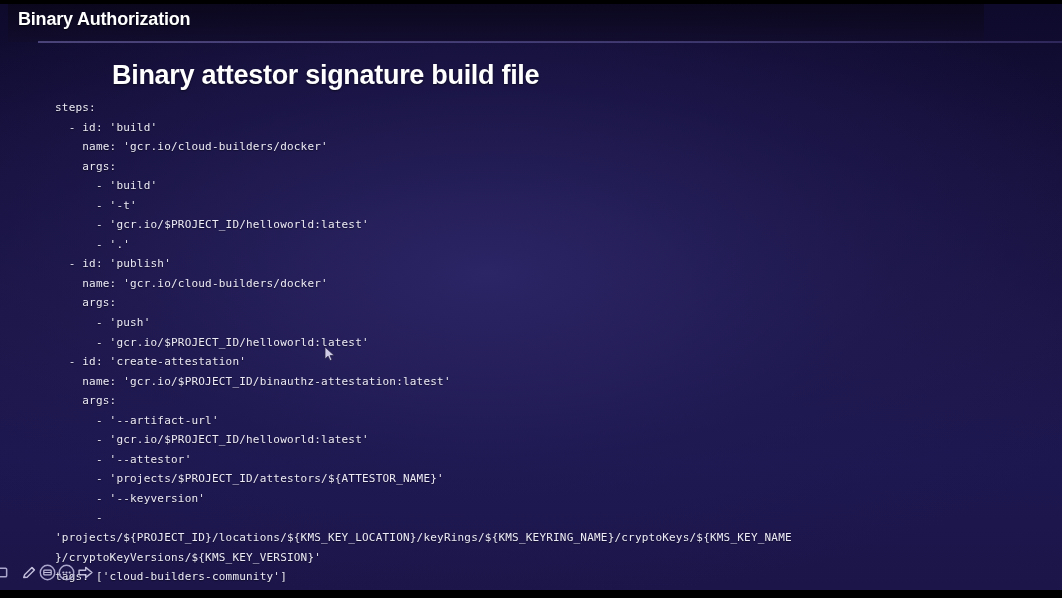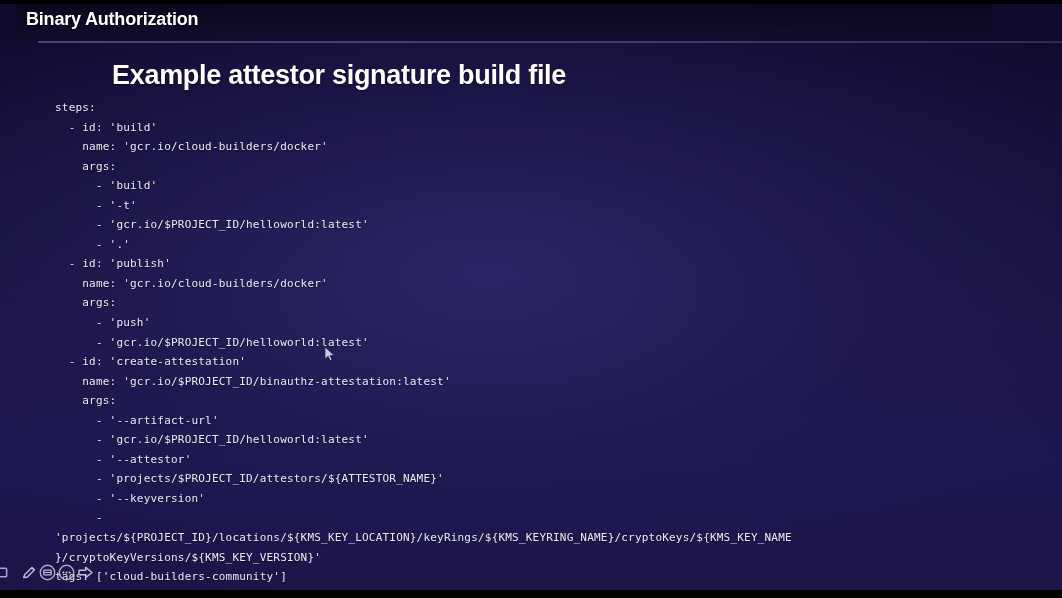--- a/index.html
+++ b/index.html
@@ -40,21 +40,21 @@
     top: 4px;
     width: 1062px;
     height: 586px;
     background:
       radial-gradient(ellipse 900px 420px at 46% 46%, rgba(47,40,108,0.85) 0%, rgba(34,28,86,0.55) 45%, rgba(20,15,56,0.0) 78%),
       linear-gradient(180deg, #0e0a2c 0%, #130e36 18%, #1a1444 52%, #1d1750 78%, #1b1549 100%);
   }
   
   .header {
     position: absolute;
-    left: 16px;
+    left: 8px;
     top: 0;
     width: 944px;
     height: 38px;
     background: linear-gradient(180deg, rgba(10,7,28,0.92) 0%, rgba(17,12,42,0.75) 100%);
     padding-left: 32px;
   }
   .header-title {
     position: absolute;
     left: 10px;
     top: 5px;
@@ -138,21 +138,21 @@
 
   <div class="letterbox-top"></div>
 
   <div class="slide">
 
     <div class="header">
       <div class="header-title">Binary Authorization</div>
     </div>
     <div class="header-rule"></div>
 
-    <div class="slide-title">Example attestor signature build file</div>
+    <div class="slide-title">Binary attestor signature build file</div>
 
     <div class="code-block" id="code-block"><span class="code-line">steps:</span><span class="code-line">  - id: 'build'</span><span class="code-line">    name: 'gcr.io/cloud-builders/docker'</span><span class="code-line">    args:</span><span class="code-line">      - 'build'</span><span class="code-line">      - '-t'</span><span class="code-line">      - 'gcr.io/$PROJECT_ID/helloworld:latest'</span><span class="code-line">      - '.'</span><span class="code-line">  - id: 'publish'</span><span class="code-line">    name: 'gcr.io/cloud-builders/docker'</span><span class="code-line">    args:</span><span class="code-line">      - 'push'</span><span class="code-line">      - 'gcr.io/$PROJECT_ID/helloworld:latest'</span><span class="code-line">  - id: 'create-attestation'</span><span class="code-line">    name: 'gcr.io/$PROJECT_ID/binauthz-attestation:latest'</span><span class="code-line">    args:</span><span class="code-line">      - '--artifact-url'</span><span class="code-line">      - 'gcr.io/$PROJECT_ID/helloworld:latest'</span><span class="code-line">      - '--attestor'</span><span class="code-line">      - 'projects/$PROJECT_ID/attestors/${ATTESTOR_NAME}'</span><span class="code-line">      - '--keyversion'</span><span class="code-line">      -</span><span class="code-line">'projects/${PROJECT_ID}/locations/${KMS_KEY_LOCATION}/keyRings/${KMS_KEYRING_NAME}/cryptoKeys/${KMS_KEY_NAME</span><span class="code-line">}/cryptoKeyVersions/${KMS_KEY_VERSION}'</span><span class="code-line">tags: ['cloud-builders-community']</span></div>
 
     <svg class="cursor" viewBox="0 0 12 16" style="left: 324px; top: 342px;">
       <path d="M1 1 L1 13 L4.1 10.2 L6 14.6 L7.9 13.8 L6.1 9.6 L10.2 9.4 Z" fill="#cfcbe6" stroke="#2a2448" stroke-width="0.8"></path>
     </svg>
 
     <div class="toolbar">
 
       <svg class="tool-icon" viewBox="0 0 20 20">

